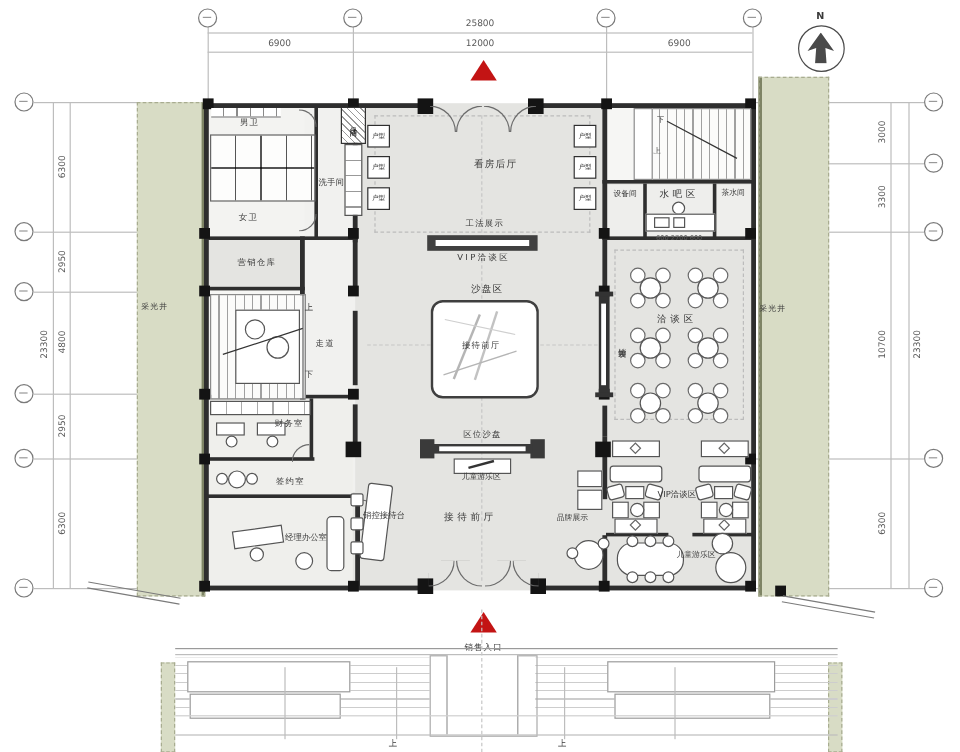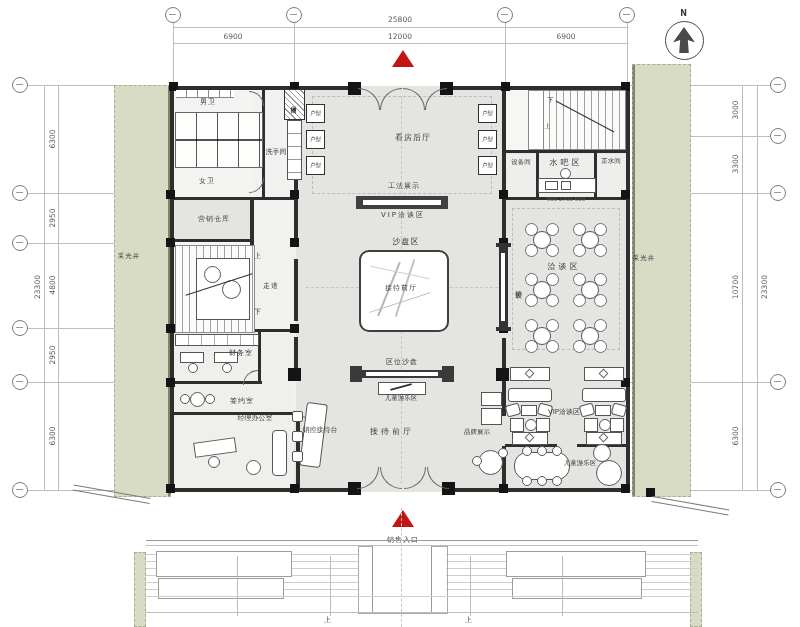--- a/index.html
+++ b/index.html
@@ -226,21 +226,21 @@
   <div class="wbox" style="left:180px;top:352px;width:22px;height:9px;"></div>
   <div class="circ" style="left:188px;top:363px;width:8px;height:8px;"></div>
   <div class="wbox" style="left:214px;top:352px;width:22px;height:9px;"></div>
   <div class="circ" style="left:222px;top:363px;width:8px;height:8px;"></div>
   <div class="lbl s7" style="left:241px;top:353px;">财务室</div>
   <div class="circ" style="left:190px;top:392px;width:13px;height:13px;"></div>
   <div class="circ" style="left:180px;top:394px;width:8px;height:8px;"></div>
   <div class="circ" style="left:205px;top:394px;width:8px;height:8px;"></div>
   <div class="lbl s7" style="left:242px;top:401px;">签约室</div>
   <div class="arc arcTL" style="left:243px;top:370px;width:14px;height:14px;"></div>
-  <div class="lbl s7" style="left:243px;top:418px;letter-spacing:0;padding-left:24px;">经理办公室</div>
+  <div class="lbl s7" style="left:243px;top:448px;letter-spacing:0;padding-left:24px;">经理办公室</div>
   <div class="wbox" style="left:194px;top:440px;width:40px;height:13px;transform:rotate(-8deg);"></div>
   <div class="circ" style="left:208px;top:456px;width:10px;height:10px;"></div>
   <div class="circ" style="left:246px;top:460px;width:13px;height:13px;"></div>
   <div class="wbox" style="left:272px;top:430px;width:13px;height:44px;border-radius:4px;"></div>
   <div class="arc arcTR" style="left:300px;top:416px;width:16px;height:16px;"></div>
 
   <div class="lbl" style="left:413px;top:137px;">看房后厅</div>
   <div class="dbox" style="left:306px;top:104px;">
       <span>户型</span>
     </div>

